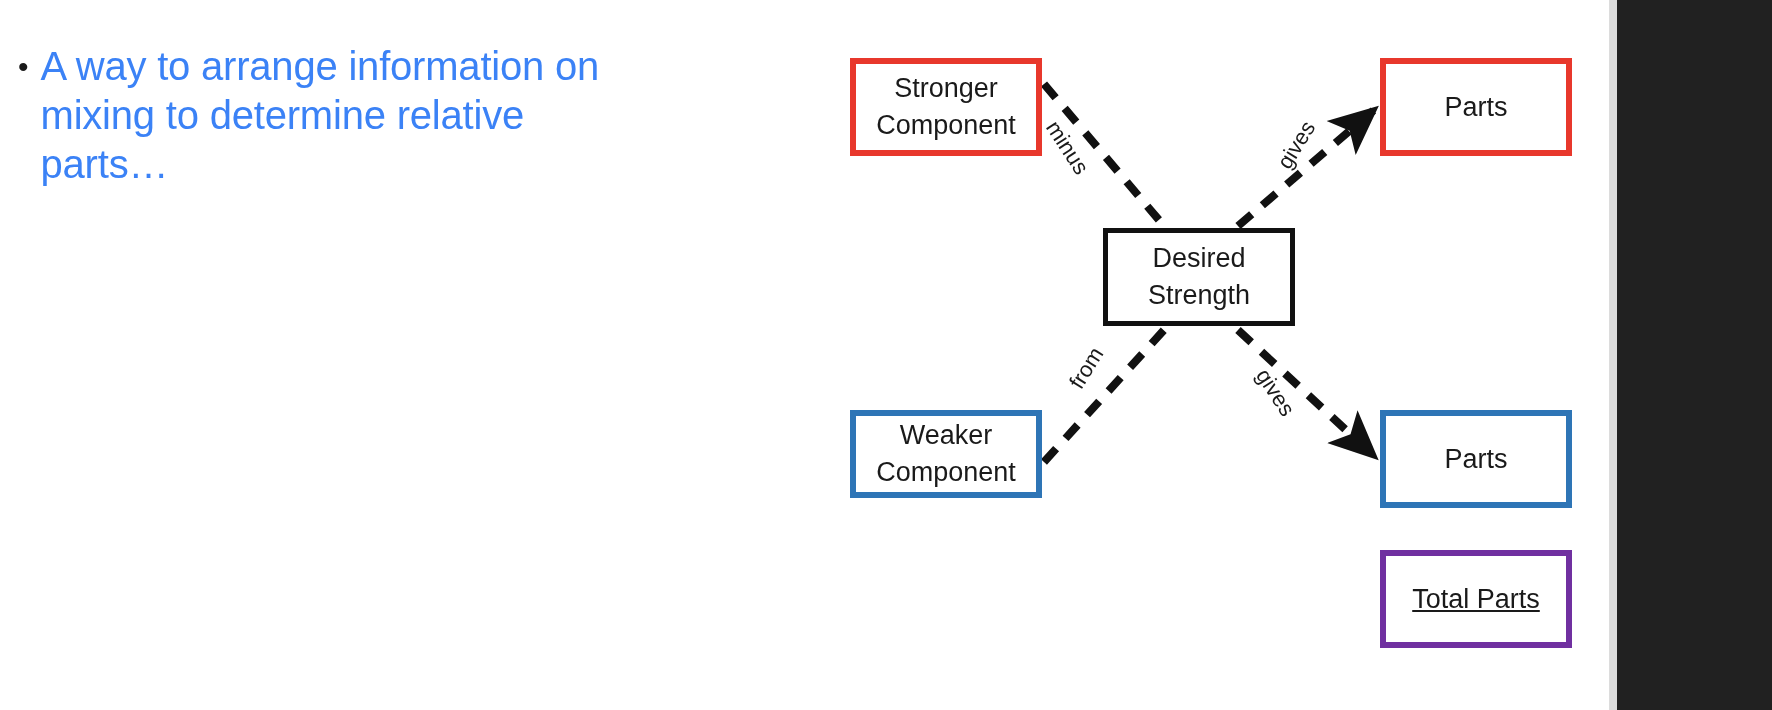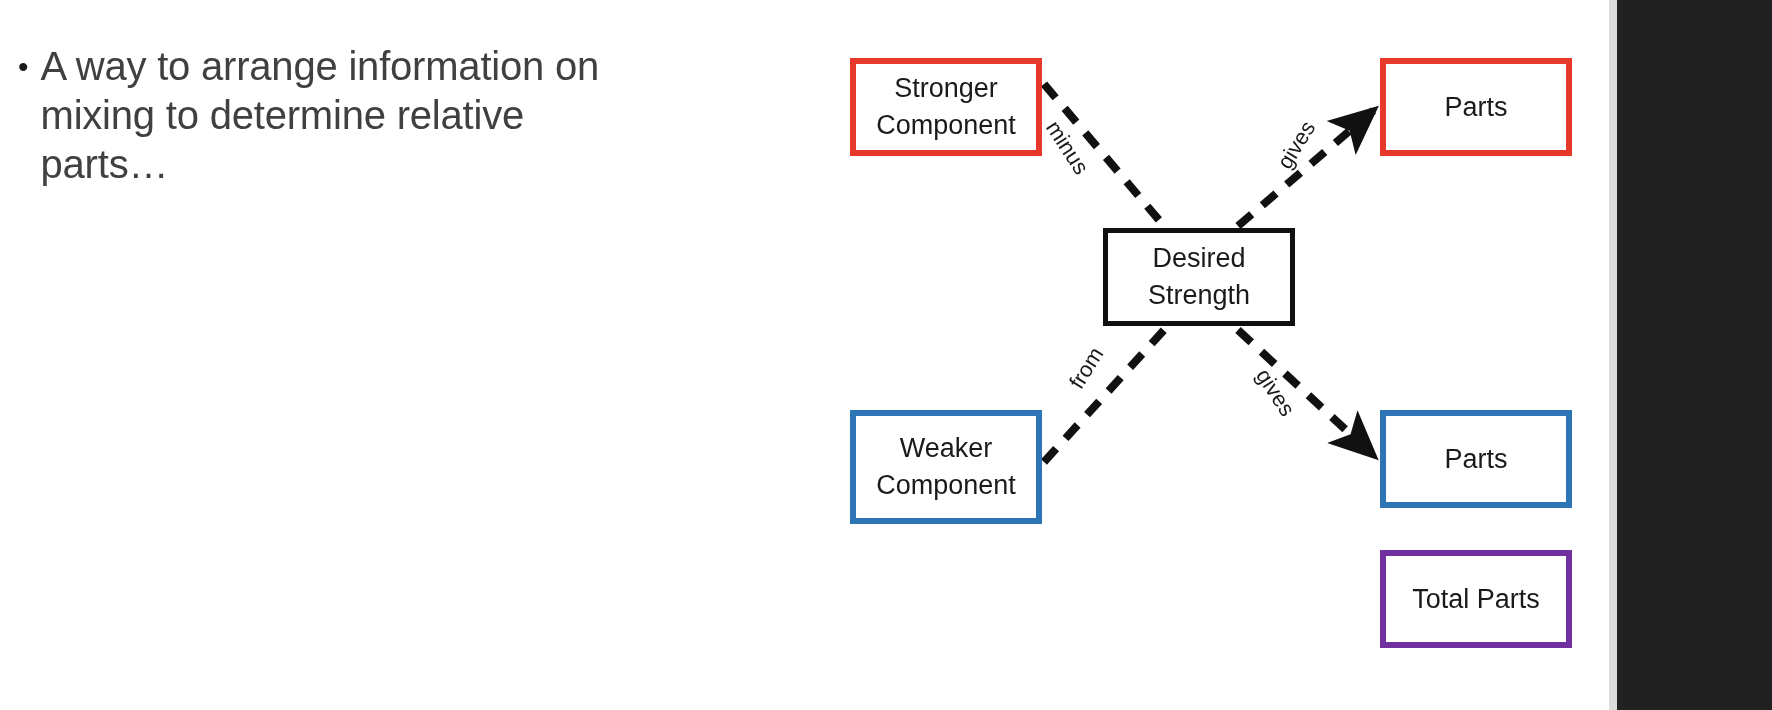--- a/index.html
+++ b/index.html
@@ -34,21 +34,21 @@
   .bullet-dot {
     font-size: 30px;
     line-height: 50px;
     color: #1a1a1a;
     margin-right: 12px;
     flex: 0 0 auto;
   }
   .bullet-text {
     font-size: 40px;
     line-height: 49px;
-    color: #404040;
+    color: #3b82f6;
     letter-spacing: -0.2px;
   }
 
   
   .diagram {
     position: absolute;
     left: 0;
     top: 0;
     width: 1617px;
     height: 710px;
@@ -77,30 +77,31 @@
   }
   .node-parts-top {
     left: 1380px; top: 58px;  width: 192px; height: 98px;
     border: 6px solid #e8382c;
   }
   .node-center {
     left: 1103px; top: 228px; width: 192px; height: 98px;
     border: 5px solid #111111;
   }
   .node-weaker {
-    left: 850px;  top: 410px; width: 192px; height: 114px;
+    left: 850px;  top: 410px; width: 192px; height: 88px;
     border: 6px solid #2e75b6;
   }
   .node-parts-bottom {
     left: 1380px; top: 410px; width: 192px; height: 98px;
     border: 6px solid #2e75b6;
   }
   .node-total-parts {
     left: 1380px; top: 550px; width: 192px; height: 98px;
     border: 6px solid #7030a0;
+    text-decoration: underline;
   }
 
   .edge-label {
     position: absolute;
     font-size: 22px;
     color: #1a1a1a;
     white-space: nowrap;
     background: transparent;
   }
   .lbl-minus { left: 1062px; top: 116px; transform: rotate(57deg); transform-origin: left top; }

